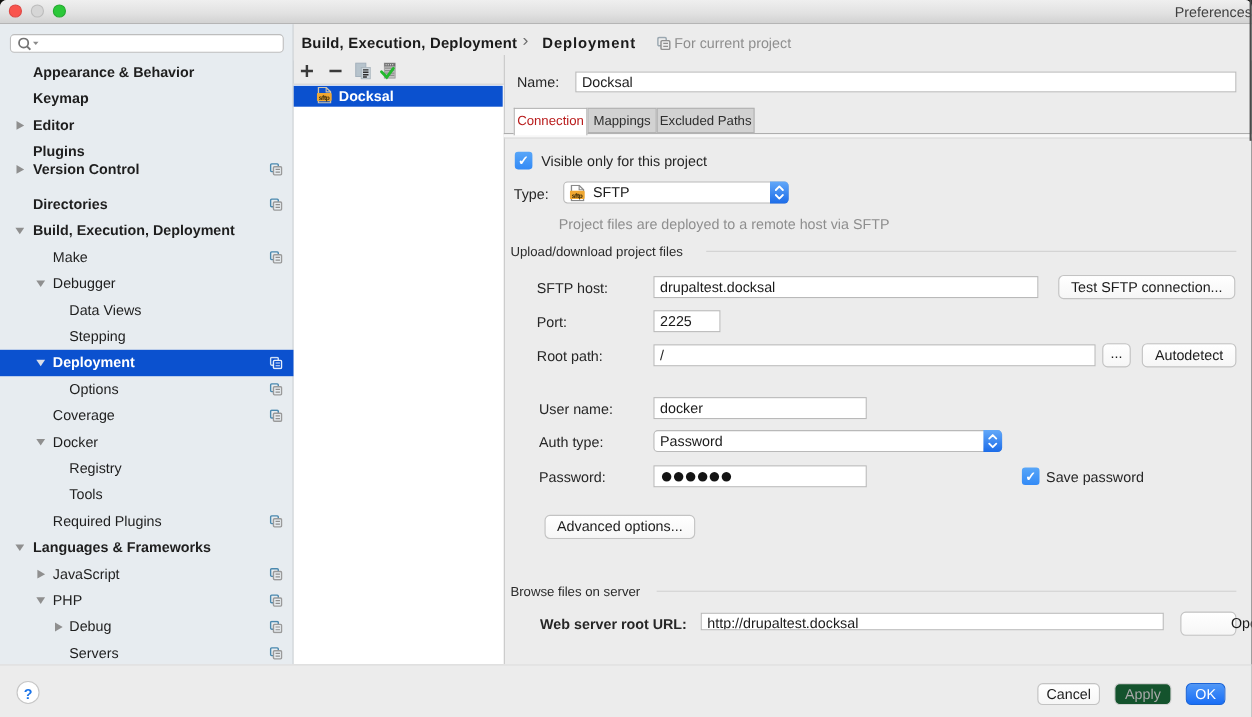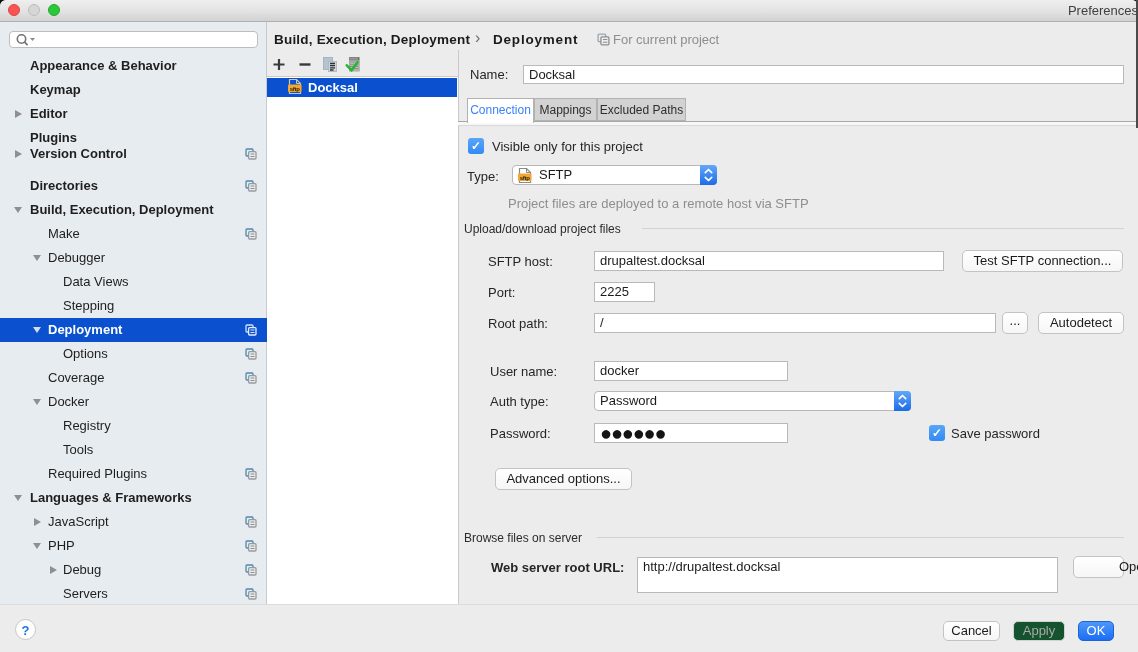--- a/index.html
+++ b/index.html
@@ -250,21 +250,21 @@
   <div id="vsep" class="abs"></div>
 
   <div class="lbl" style="left:470px; top:67px;">Name:</div>
   <div class="inp" style="left:523px; top:65px; width:601px; height:19px;">Docksal</div>
 
   <div class="abs" style="left:458px; top:121px; width:680px; height:1px; background:#a8a8a8;"></div>
   <div class="abs" style="left:458px; top:122px; width:680px; height:3px; background:#f7f7f7;"></div>
   <div class="abs" style="left:458px; top:125px; width:680px; height:1px; background:#d9d9d9;"></div>
   <div class="tab" style="left:534px; width:63px;">Mappings</div>
   <div class="tab" style="left:597px; width:89px;">Excluded Paths</div>
-  <div class="tab" style="left:467px; width:67px; height:25px; background:#fff; color:#3b82f6; border-bottom:none;">Connection</div>
+  <div class="tab" style="left:467px; width:67px; height:25px; background:#fff; color:#b91c1c; border-bottom:none;">Connection</div>
 
   <div class="chk" style="left:468px; top:138px;">✓</div>
   <div class="lbl" style="left:492px; top:139px;">Visible only for this project</div>
 
   <div class="lbl" style="left:467px; top:169px;">Type:</div>
   <div class="inp" style="left:512px; top:165px; width:205px; height:20px; border-radius:4px;"><span style="margin-left:21px;">SFTP</span></div>
   <div class="stepper" style="left:700px; top:165px; height:20px;"><svg width="17" height="20" viewBox="0 0 17 20">
         <path d="M5.3 7.7 L8.5 4.5 L11.7 7.7" fill="none" stroke="#fff" stroke-width="1.7" stroke-linecap="round" stroke-linejoin="round"></path>
         <path d="M5.3 12.3 L8.5 15.5 L11.7 12.3" fill="none" stroke="#fff" stroke-width="1.7" stroke-linecap="round" stroke-linejoin="round"></path>
       </svg></div>
@@ -305,21 +305,21 @@
   <div class="inp" style="left:594px; top:423px; width:194px; height:20px; font-size:20px; letter-spacing:-1.2px; line-height:19px; color:#141414;">●●●●●●</div>
   <div class="chk" style="left:929px; top:425px;">✓</div>
   <div class="lbl" style="left:951px; top:426px;">Save password</div>
 
   <div class="btn" style="left:495px; top:468px; width:137px; height:22px; line-height:20px;">Advanced options...</div>
 
   <div class="sec" style="left:464px; top:531px;">Browse files on server</div>
   <div class="hr" style="left:597px; top:537px; width:527px;"></div>
 
   <div class="lbl" style="left:491px; top:560px; font-weight:bold;">Web server root URL:</div>
-  <div class="inp" style="left:637px; top:557px; width:421px; height:36px;">http://drupaltest.docksal</div>
+  <div class="inp" style="left:637px; top:557px; width:421px; height:16px;">http://drupaltest.docksal</div>
   <div class="btn" style="left:1073px; top:556px; width:51px; height:22px; line-height:20px;padding-left:45px;">Open</div>
 
   <div id="bottombar" class="abs"></div>
   <div class="abs" style="left:15px; top:619px; width:21px; height:21px; border-radius:50%; background:#fff; border:1px solid #c6c6c6; text-align:center; line-height:21px; font-size:13px; font-weight:bold; color:#1a73e8;">?</div>
   <div class="btn" style="left:943px; top:621px; width:57px; height:20px; line-height:18px;">Cancel</div>
   <div class="btn" style="left:1013px; top:621px; width:52px; height:20px; line-height:18px; color:#a9a9a9; background:#14532d; border-color:#d2d2d2;">Apply</div>
   <div class="btn" style="left:1078px; top:621px; width:36px; height:20px; line-height:18px; background:linear-gradient(#4e97f8,#1a6ef5); border-color:#1a64d8; color:#fff;">OK</div>
 </div>
 <div class="abs" style="left:1136px; top:0; width:2px; height:128px; background:#4a4a4a;"></div>
 

